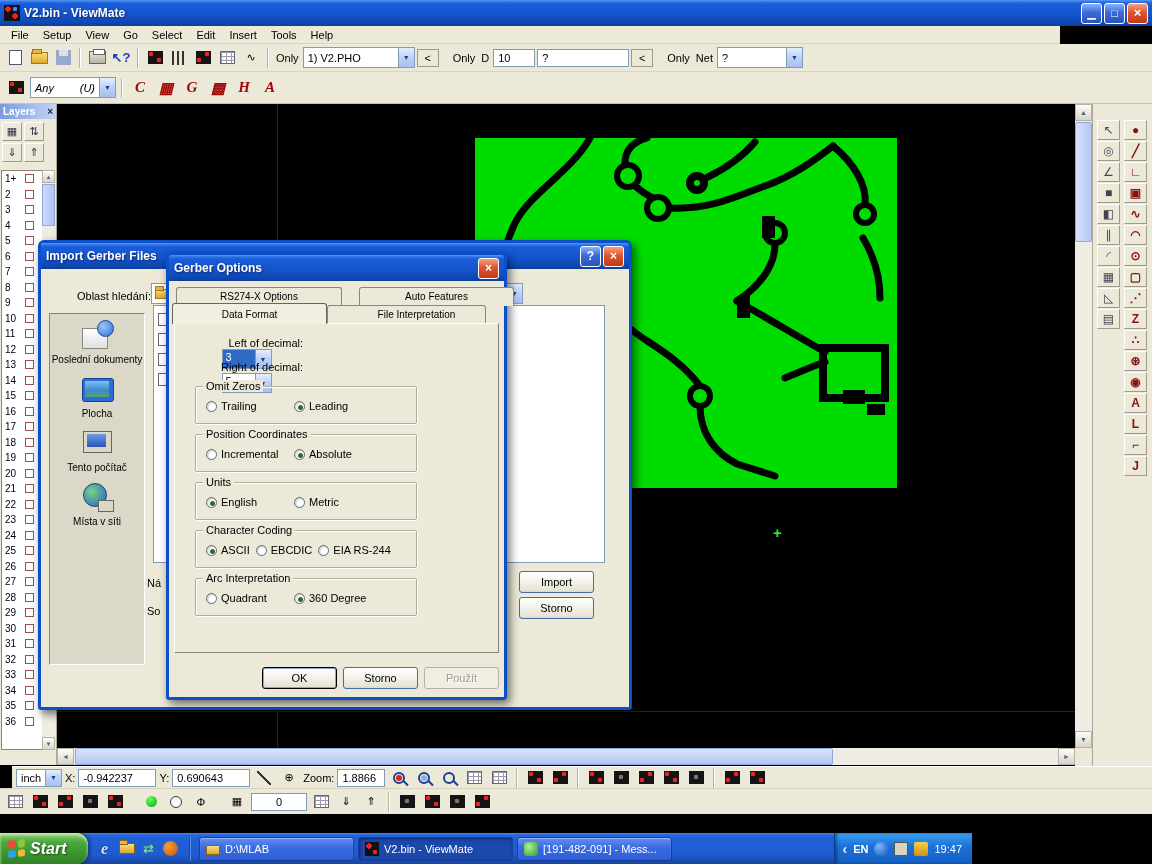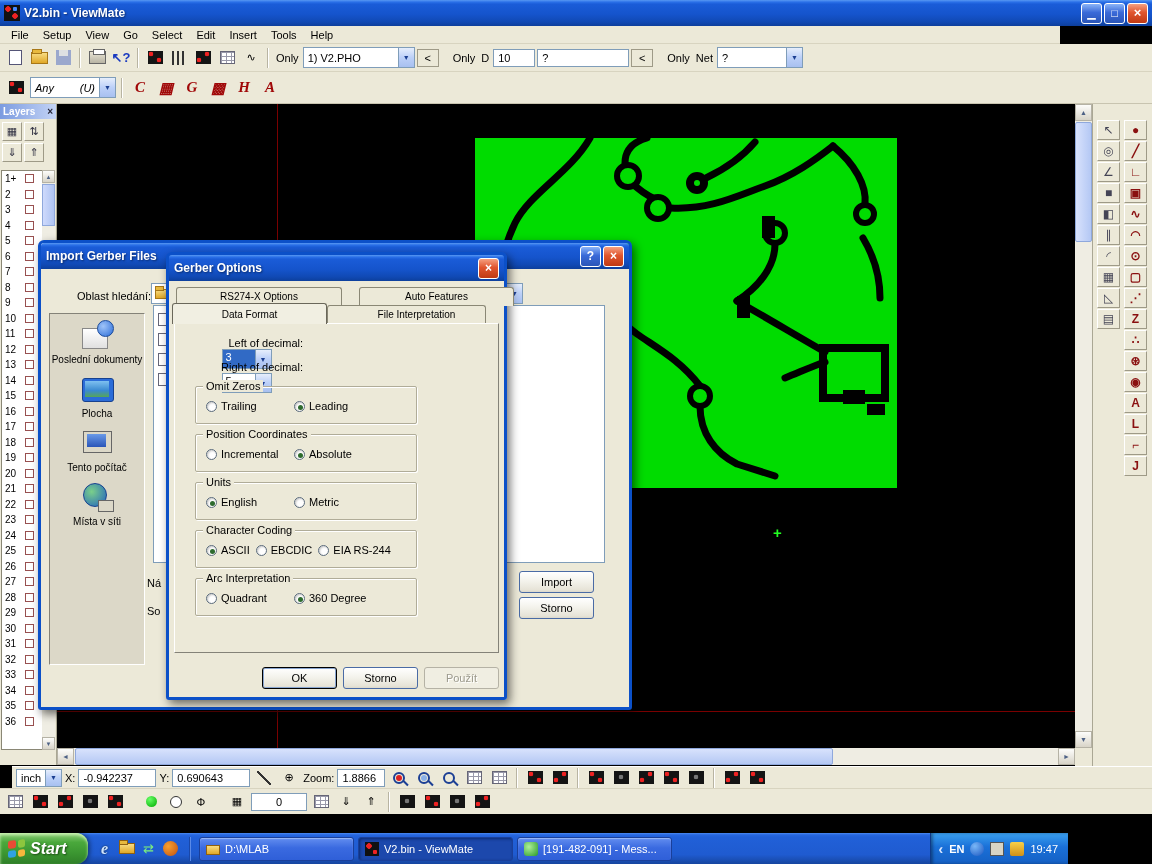--- a/index.html
+++ b/index.html
@@ -174,21 +174,21 @@
   .glegend{position:absolute;top:-7px;left:7px;background:#ece9d8;padding:0 3px;}
   .grow{display:flex;align-items:center;padding:13px 0 0 10px;}
   .radio-opt{display:inline-flex;align-items:center;gap:4px;}
   .opts2 .radio-opt{width:88px;}
   .opts3 .radio-opt{margin-right:6px;}
   .radio{width:11px;height:11px;border-radius:50%;background:#fff;border:1px solid #5a6a7a;box-shadow:inset 1px 1px 2px #c8c8c8;position:relative;}
   .radio.sel::after{content:'';position:absolute;left:3px;top:3px;width:5px;height:5px;border-radius:50%;background:#2e6b2e;}
   #ok-btn{left:93px;top:386px;} #gerber-cancel-btn{left:174px;top:386px;} #apply-btn{left:255px;top:386px;}
 
   
-  .taskbar{position:absolute;left:0;top:833px;width:1068px;height:31px;display:flex;align-items:center;
+  .taskbar{position:absolute;left:0;top:833px;width:972px;height:31px;display:flex;align-items:center;
     background:linear-gradient(180deg,#4b8af0 0%,#2767e0 6%,#2160d8 14%,#1f5bd0 70%,#16459f 100%);}
   .start-btn{height:31px;width:88px;display:flex;align-items:center;gap:5px;padding-left:8px;border-radius:0 12px 12px 0;
     background:linear-gradient(180deg,#8fd17a 0%,#4aa83c 30%,#3b9631 65%,#2f7f28 100%);box-shadow:inset 0 2px 3px #c8f0b0,2px 0 4px rgba(0,0,0,.4);}
   .start-label{color:#fff;font-weight:bold;font-style:italic;font-size:16px;text-shadow:1px 1px 2px #1a4a12;}
   .flag{width:17px;height:17px;display:grid;grid-template-columns:1fr 1fr;grid-template-rows:1fr 1fr;gap:2px;transform:skewY(-6deg);}
   .flag span{border-radius:2px;}
   .f-red{background:#e94b35;} .f-green{background:#8cc63e;} .f-blue{background:#30a2e3;} .f-yellow{background:#f6b73c;}
   .quicklaunch{display:flex;align-items:center;gap:5px;padding:0 8px;}
   .ql{width:17px;height:17px;display:flex;align-items:center;justify-content:center;}
   .ql-e{color:#cfe4ff;font-family:"Liberation Serif",serif;font-weight:bold;font-style:italic;font-size:16px;text-shadow:0 0 2px #123;}

